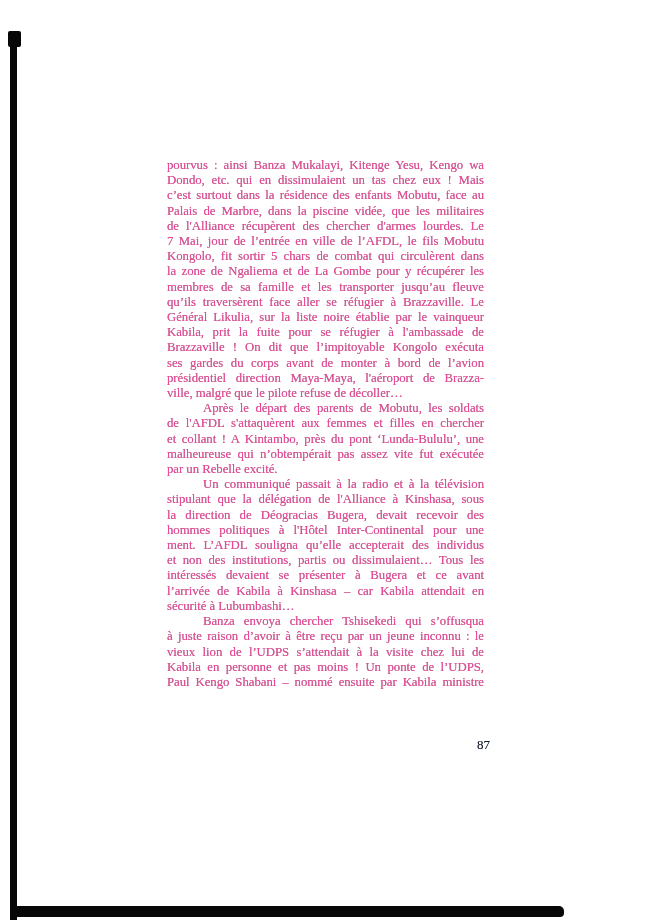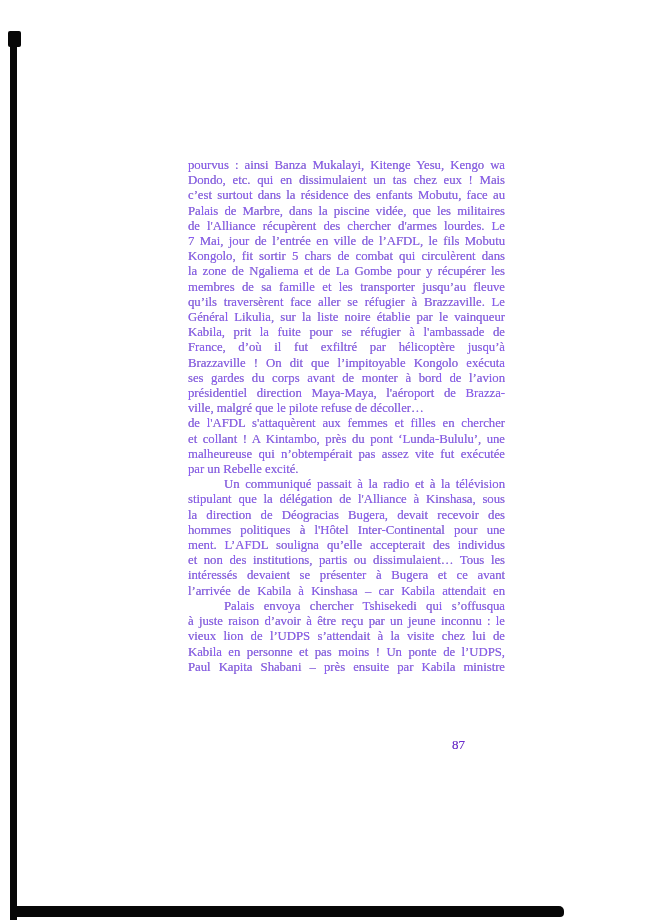--- a/index.html
+++ b/index.html
@@ -30,74 +30,75 @@
   .para { margin: 0; }
   .line {
     white-space: nowrap;
     text-align: justify;
     text-align-last: justify;
   }
   .line.last { text-align-last: left; }
   .line.indent { text-indent: 36px; }
   .page-number {
     position: absolute;
-    left: 151px; top: 737px; width: 314px;
+    left: 176px; top: 737px; width: 314px;
     text-align: right;
-    color: #6d28d9;
+    color: #0f172a;
     font-size: 13px;
     text-shadow: 0 0 0.5px rgba(20,20,20,0.4);
   }
 </style>
 </head>
 <body>
 
 <div class="page" style="background: rgb(255, 255, 255);">
   <div class="artifact edge-corner" style="background: rgb(7, 7, 7);"></div>
   <div class="artifact edge-left" style="background: rgb(7, 7, 7);"></div>
   <div class="artifact edge-bottom" style="background: rgb(7, 7, 7);"></div>
 
-  <div class="text-block" style="color: #8b5cf6; margin-left: 21px;">
+  <div class="text-block" style="color: #ec4899;">
       <div class="para">
         <div class="line">pourvus : ainsi Banza Mukalayi, Kitenge Yesu, Kengo wa</div>
         <div class="line">Dondo, etc. qui en dissimulaient un tas chez eux ! Mais</div>
         <div class="line">c’est surtout dans la résidence des enfants Mobutu, face au</div>
         <div class="line">Palais de Marbre, dans la piscine vidée, que les militaires</div>
         <div class="line">de l'Alliance récupèrent des chercher d'armes lourdes. Le</div>
         <div class="line">7 Mai, jour de l’entrée en ville de l’AFDL, le fils Mobutu</div>
         <div class="line">Kongolo, fit sortir 5 chars de combat qui circulèrent dans</div>
         <div class="line">la zone de Ngaliema et de La Gombe pour y récupérer les</div>
         <div class="line">membres de sa famille et les transporter jusqu’au fleuve</div>
         <div class="line">qu’ils traversèrent face aller se réfugier à Brazzaville. Le</div>
         <div class="line">Général Likulia, sur la liste noire établie par le vainqueur</div>
         <div class="line">Kabila, prit la fuite pour se réfugier à l'ambassade de</div>
-        <div class="line">France, d’où il fut exfiltré par hélicoptère jusqu’à</div>
         <div class="line">Brazzaville ! On dit que l’impitoyable Kongolo exécuta</div>
         <div class="line">ses gardes du corps avant de monter à bord de l’avion</div>
         <div class="line">présidentiel direction Maya-Maya, l'aéroport de Brazza-</div>
         <div class="line last">ville, malgré que le pilote refuse de décoller…</div>
       </div>
       <div class="para">
+        <div class="line indent">Après le départ des parents de Mobutu, les soldats</div>
         <div class="line">de l'AFDL s'attaquèrent aux femmes et filles en chercher</div>
         <div class="line">et collant ! A Kintambo, près du pont ‘Lunda-Bululu’, une</div>
         <div class="line">malheureuse qui n’obtempérait pas assez vite fut exécutée</div>
         <div class="line last">par un Rebelle excité.</div>
       </div>
       <div class="para">
         <div class="line indent">Un communiqué passait à la radio et à la télévision</div>
         <div class="line">stipulant que la délégation de l'Alliance à Kinshasa, sous</div>
         <div class="line">la direction de Déogracias Bugera, devait recevoir des</div>
         <div class="line">hommes politiques à l'Hôtel Inter-Continental pour une</div>
         <div class="line">ment. L’AFDL souligna qu’elle accepterait des individus</div>
         <div class="line">et non des institutions, partis ou dissimulaient… Tous les</div>
         <div class="line">intéressés devaient se présenter à Bugera et ce avant</div>
         <div class="line">l’arrivée de Kabila à Kinshasa – car Kabila attendait en</div>
+        <div class="line last">sécurité à Lubumbashi…</div>
       </div>
       <div class="para">
-        <div class="line indent">Palais envoya chercher Tshisekedi qui s’offusqua</div>
+        <div class="line indent">Banza envoya chercher Tshisekedi qui s’offusqua</div>
         <div class="line">à juste raison d’avoir à être reçu par un jeune inconnu : le</div>
         <div class="line">vieux lion de l’UDPS s’attendait à la visite chez lui de</div>
         <div class="line">Kabila en personne et pas moins ! Un ponte de l’UDPS,</div>
-        <div class="line">Paul Kapita Shabani – près ensuite par Kabila ministre</div>
+        <div class="line">Paul Kengo Shabani – nommé ensuite par Kabila ministre</div>
       </div>
     </div>
 
   <div class="page-number">87</div>
 </div>
 
 </body></html>

